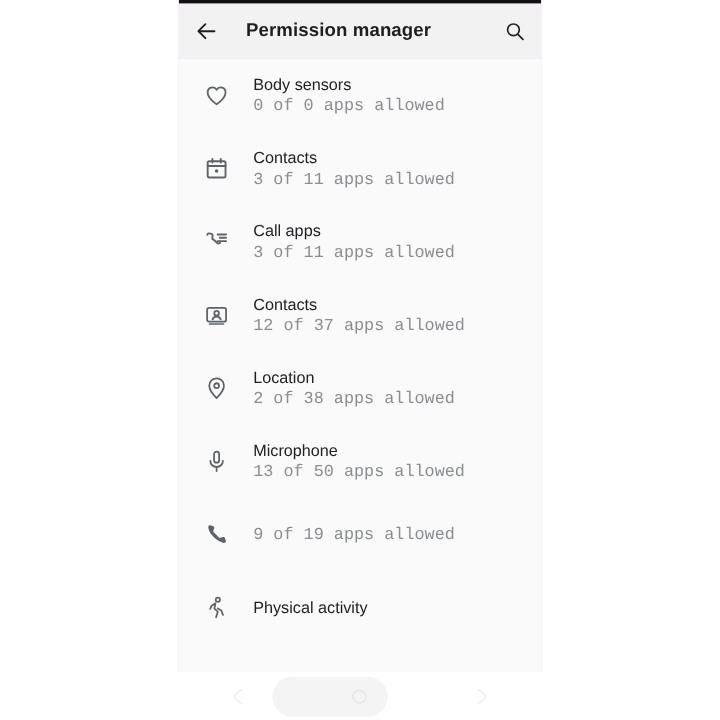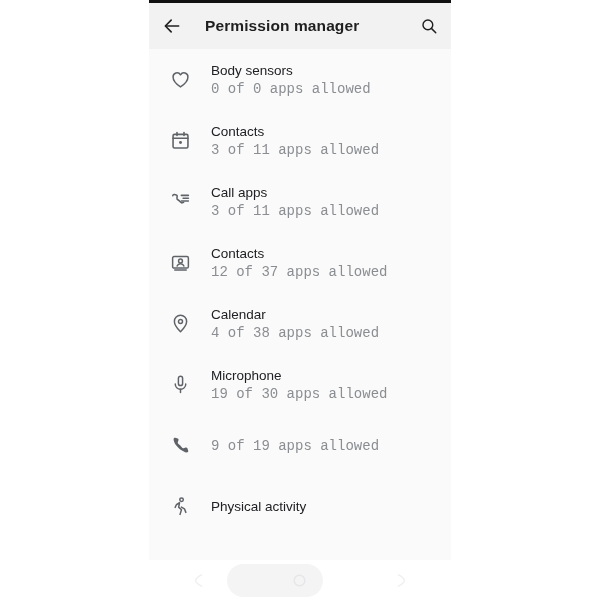--- a/index.html
+++ b/index.html
@@ -234,36 +234,36 @@
       </div>
 
       <div class="perm-row">
         <div class="perm-icon">
           <svg width="21" height="21" viewBox="0 0 24 24" fill="none" stroke="#5f6368" stroke-width="1.7" stroke-linejoin="round">
             <path d="M12 21.5 C12 21.5 19 14.2 19 9.6 A7 7 0 0 0 5 9.6 C5 14.2 12 21.5 12 21.5 Z" fill="none"></path>
             <circle cx="12" cy="9.6" r="2.3" fill="none"></circle>
           </svg>
         </div>
         <div class="perm-text">
-          <div class="perm-title">Calendar</div>
-          <div class="perm-sub">4 of 38 apps allowed</div>
+          <div class="perm-title">Location</div>
+          <div class="perm-sub">2 of 38 apps allowed</div>
         </div>
       </div>
 
       <div class="perm-row">
         <div class="perm-icon">
           <svg width="21" height="21" viewBox="0 0 24 24" fill="none" stroke="#5f6368" stroke-width="1.7" stroke-linecap="round">
             <rect x="9.6" y="2.6" width="4.8" height="10.6" rx="2.4" fill="none"></rect>
             <path d="M6 11.4 C6 14.9 8.7 17.3 12 17.3 C15.3 17.3 18 14.9 18 11.4" fill="none"></path>
             <line x1="12" y1="17.3" x2="12" y2="21.2"></line>
           </svg>
         </div>
         <div class="perm-text">
           <div class="perm-title">Microphone</div>
-          <div class="perm-sub">19 of 30 apps allowed</div>
+          <div class="perm-sub">13 of 50 apps allowed</div>
         </div>
       </div>
 
       <div class="perm-row">
         <div class="perm-icon">
           <svg width="21" height="21" viewBox="0 0 24 24" fill="#5f6368" stroke="none">
             <path d="M4.2 4.3 C4.4 3.4 5.3 2.9 6.1 3.2 L8.8 4.1 C9.6 4.4 10.0 5.3 9.7 6.1 L8.9 8.4 C8.7 9.0 8.9 9.7 9.4 10.1 C11.0 11.4 12.6 13.0 13.9 14.6 C14.3 15.1 15.0 15.3 15.6 15.1 L17.9 14.3 C18.7 14.0 19.6 14.4 19.9 15.2 L20.8 17.9 C21.1 18.7 20.6 19.6 19.7 19.8 C18.9 20.0 18.2 19.9 17.4 19.6 C13.0 18.0 9.2 15.0 6.5 11.2 C5.1 9.2 4.3 7.1 4.1 5.2 C4.1 4.9 4.1 4.6 4.2 4.3 Z"></path>
           </svg>
         </div>
         <div class="perm-text">

